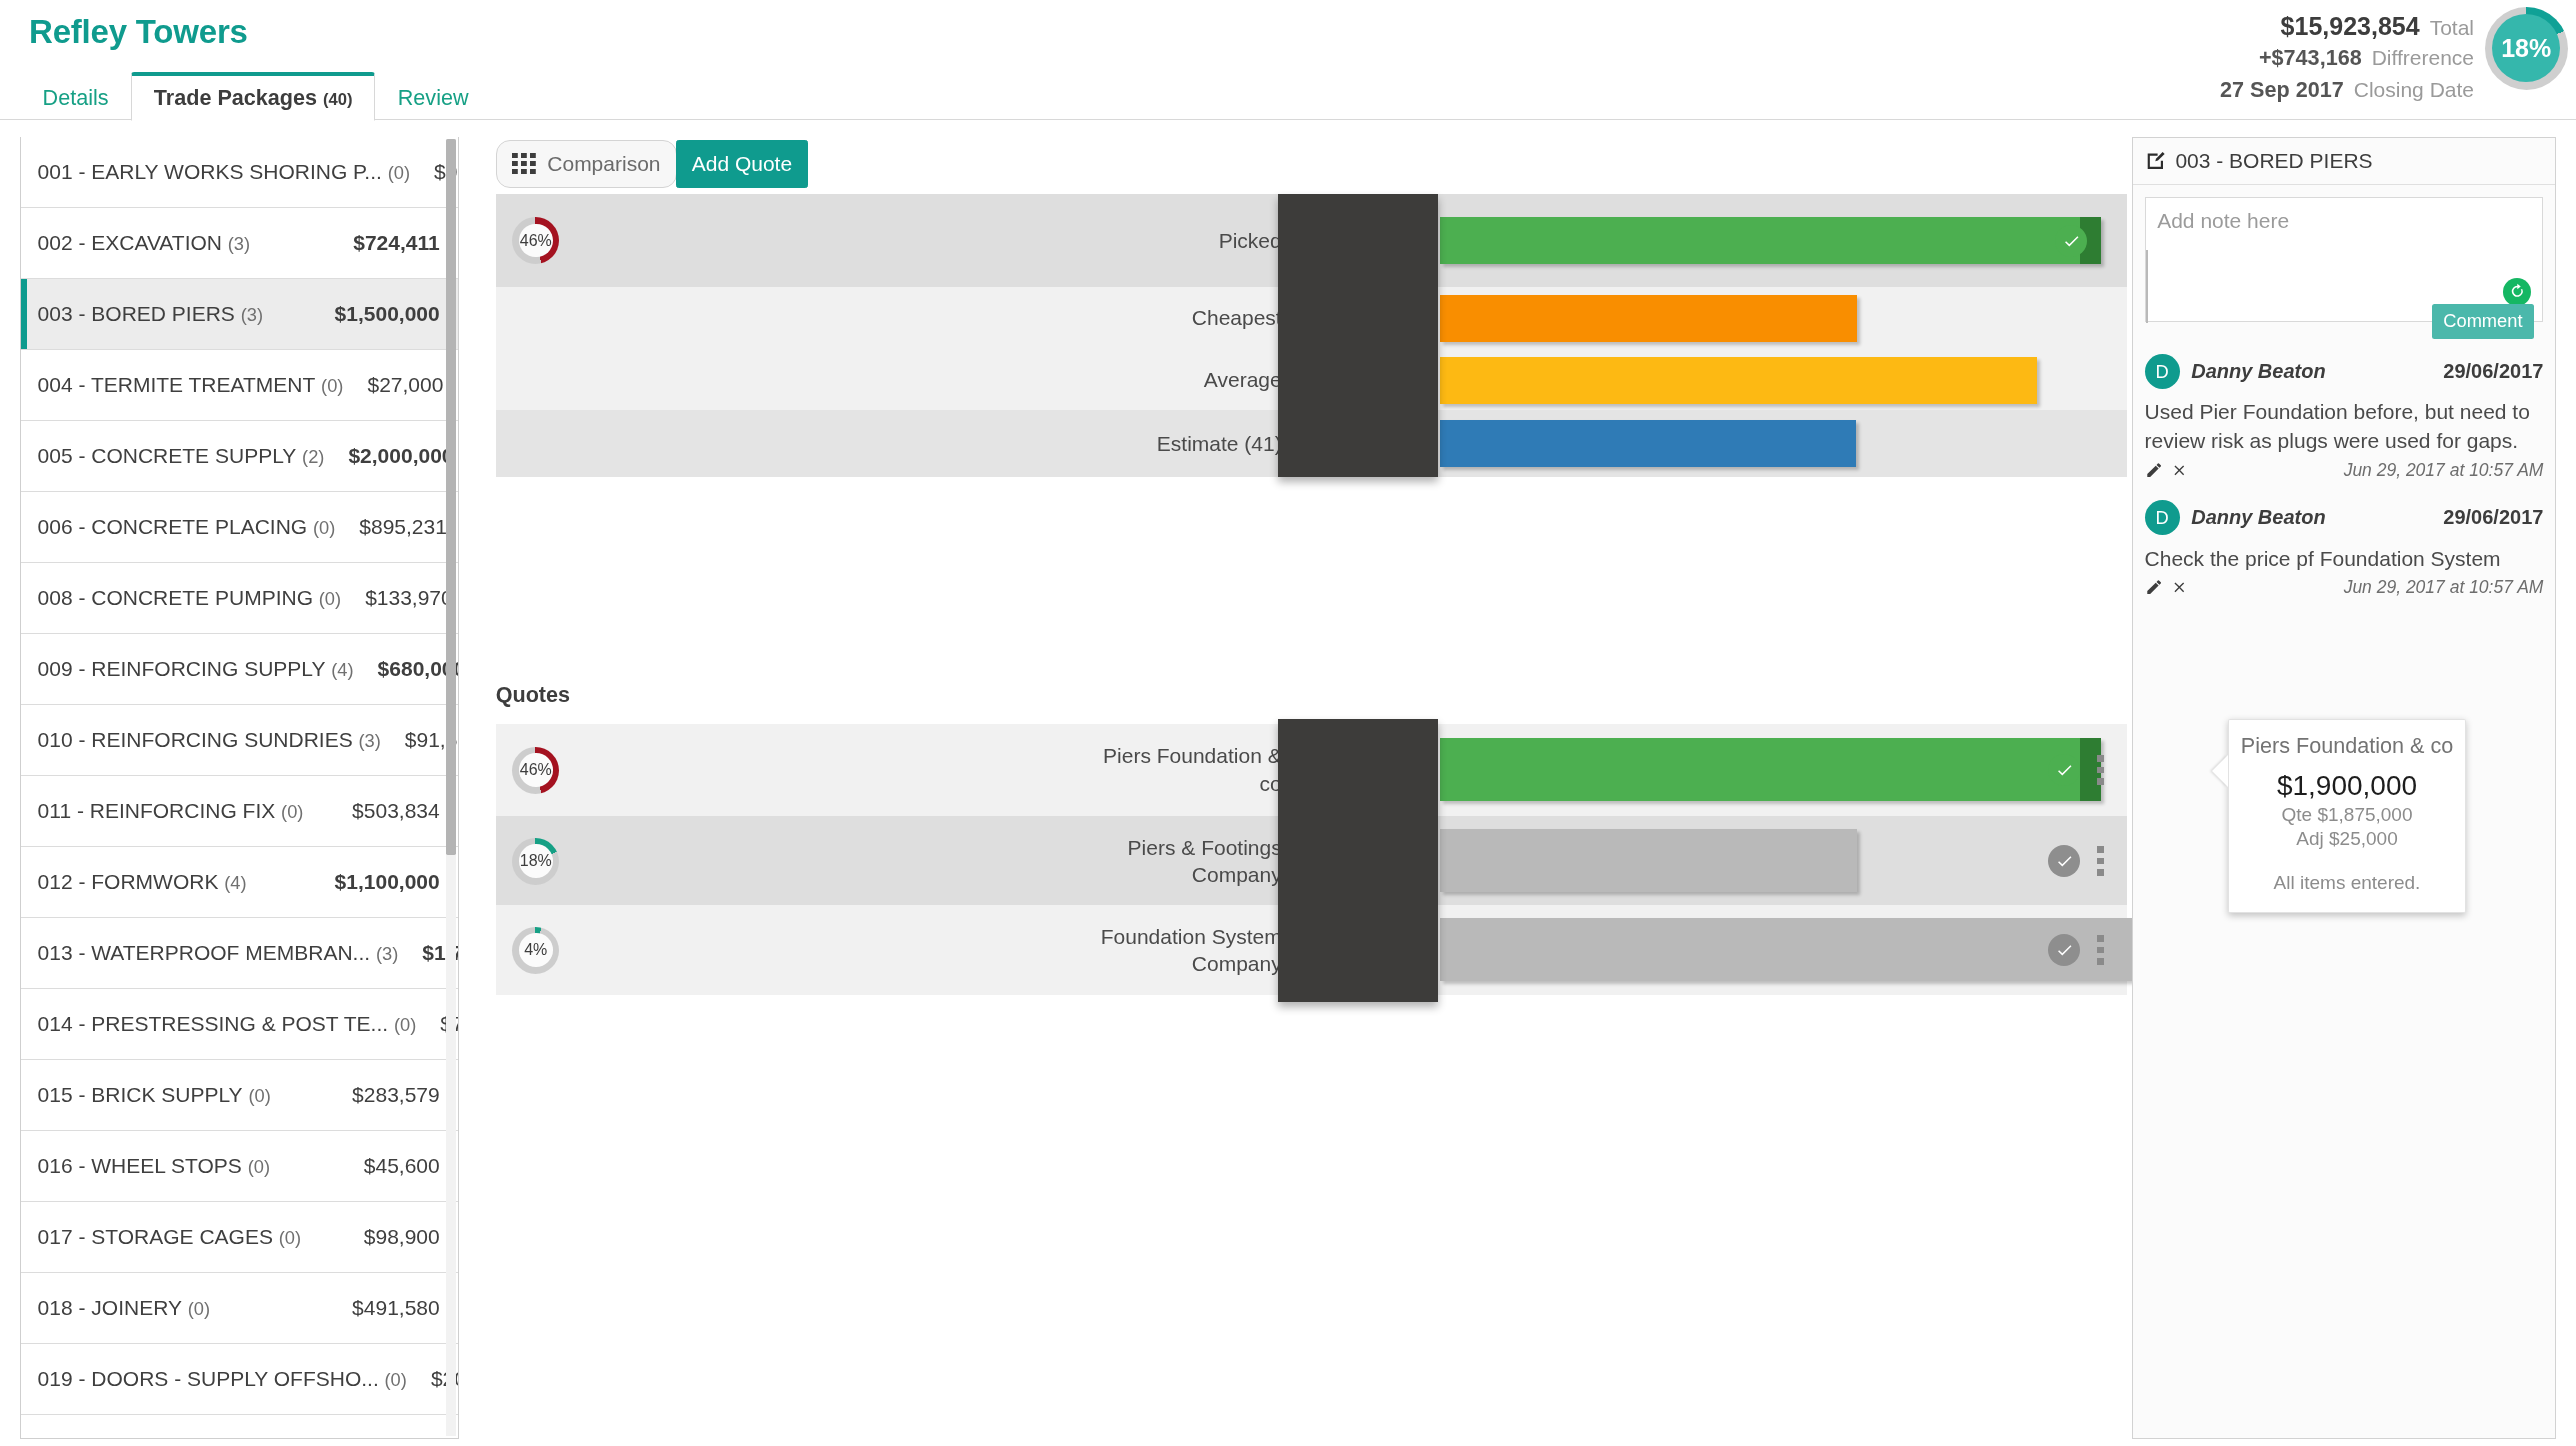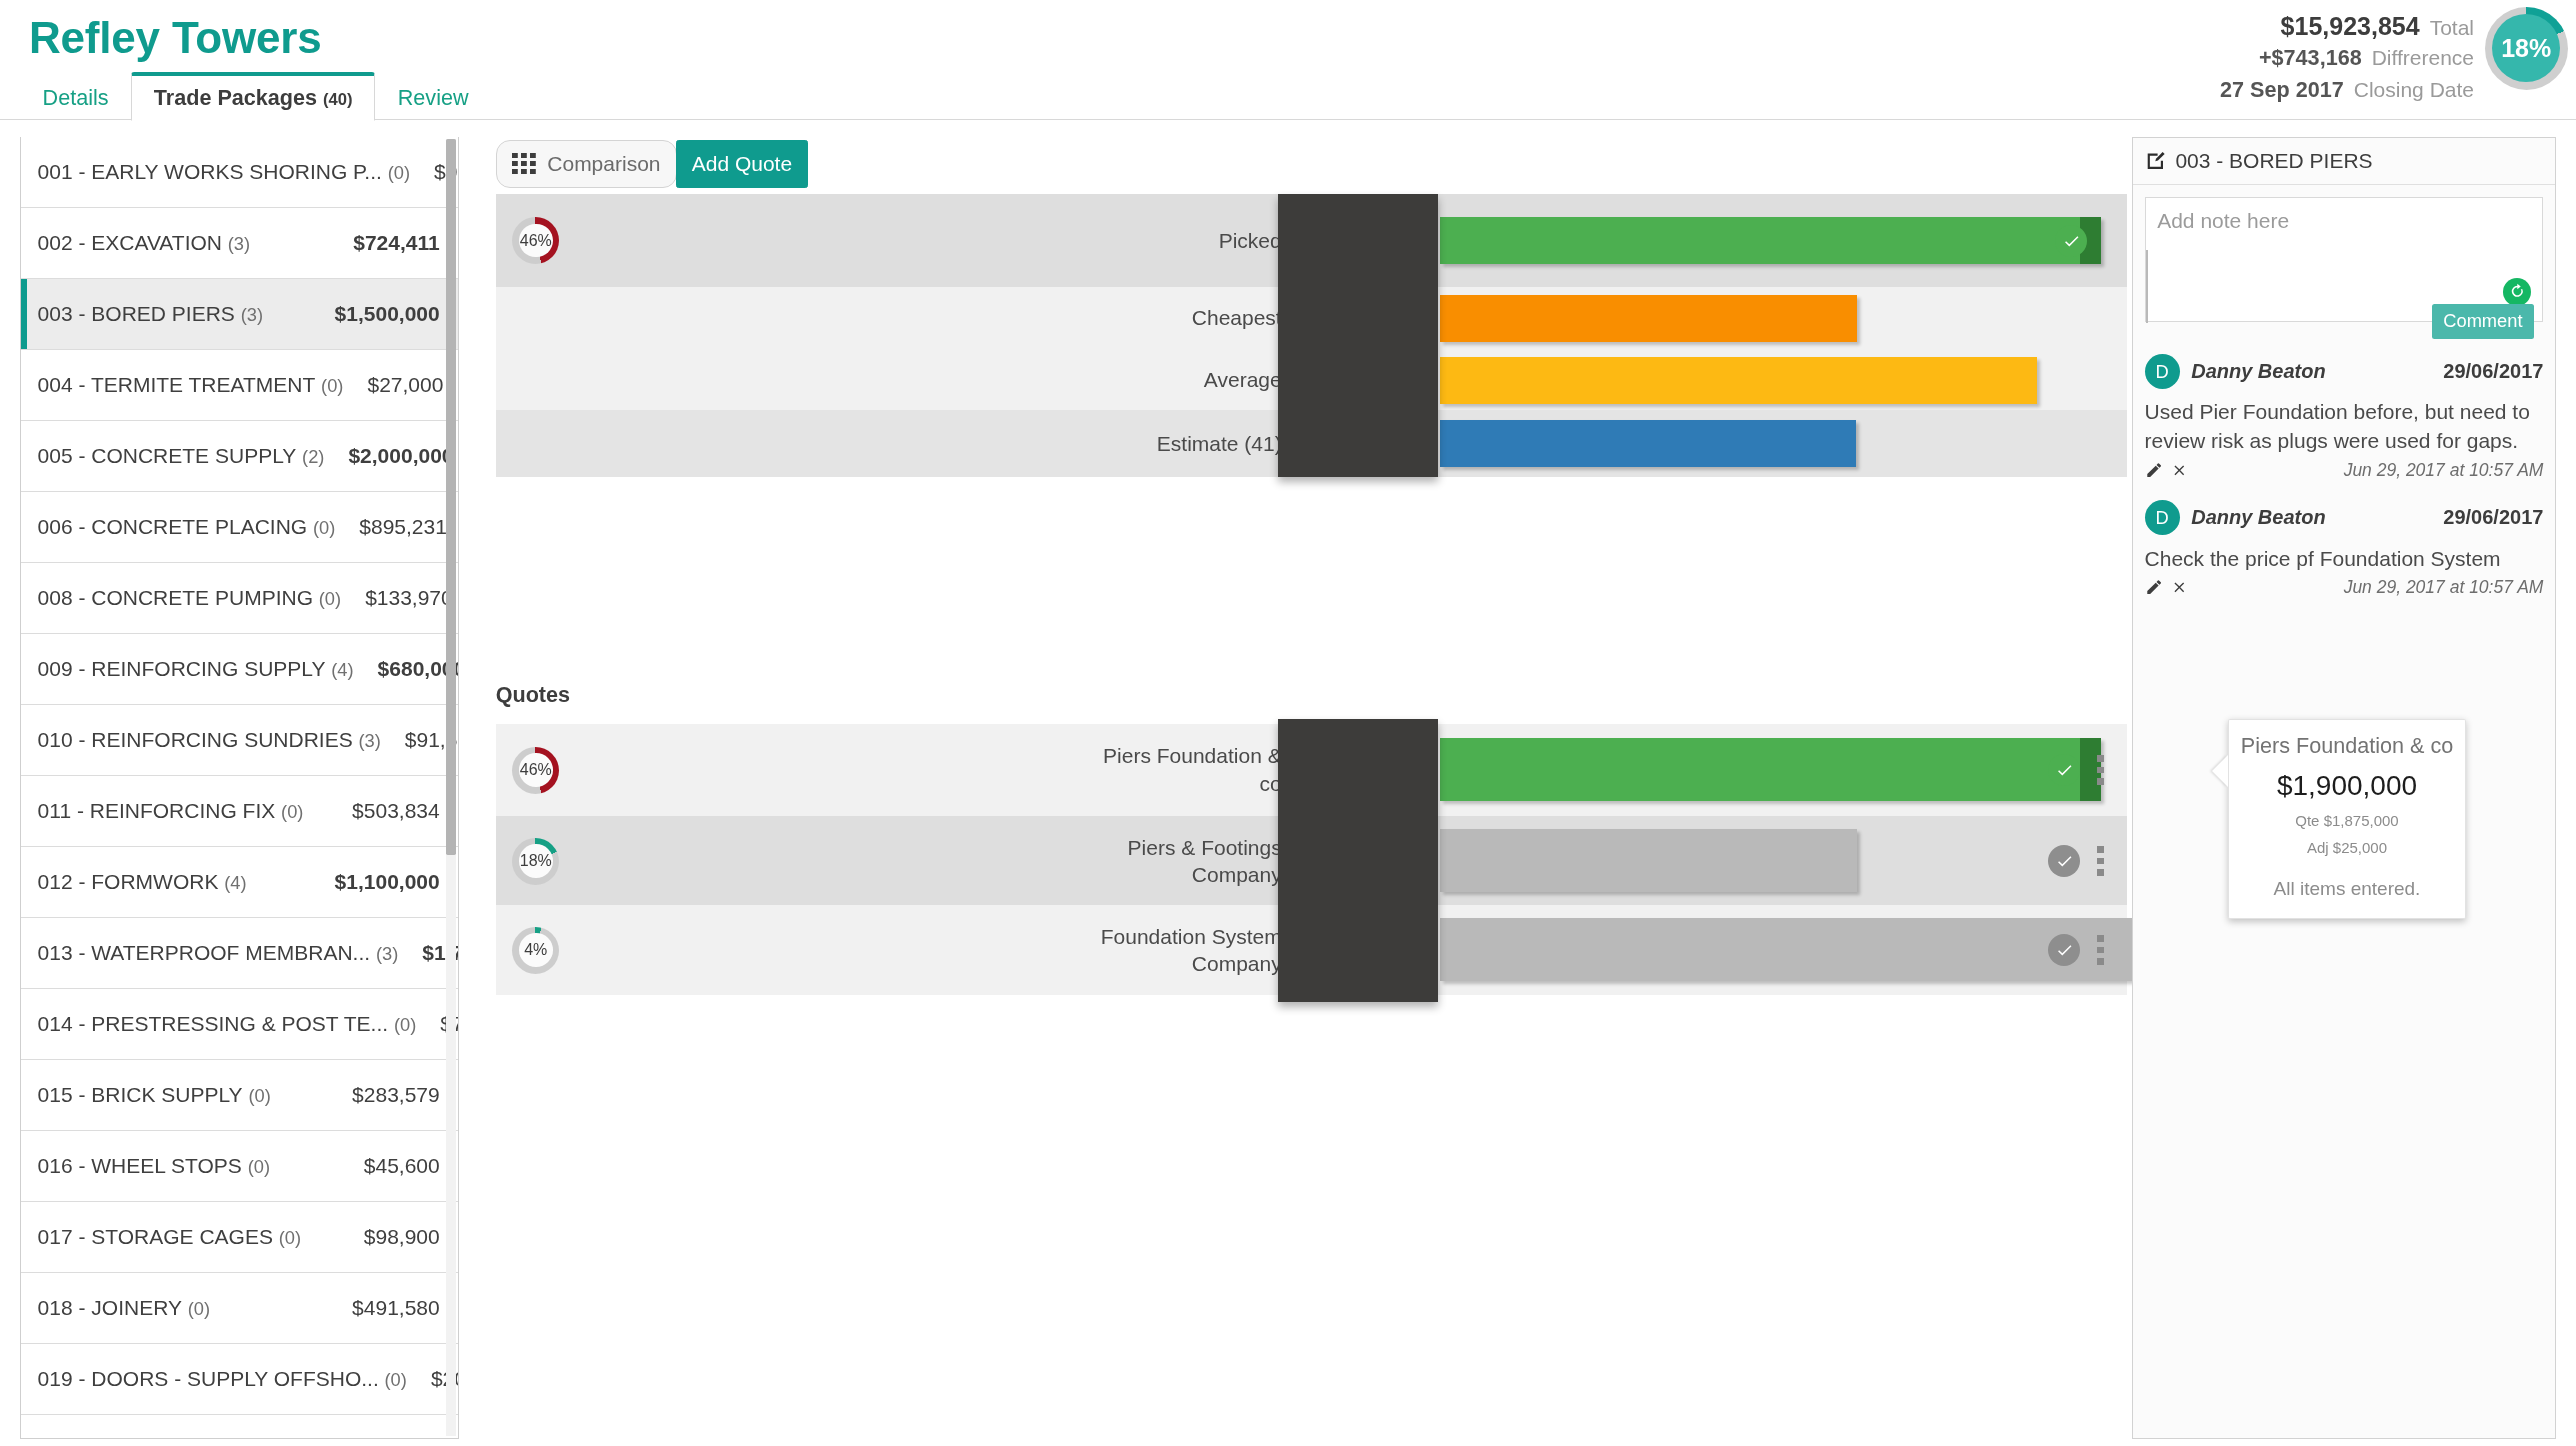--- a/index.html
+++ b/index.html
@@ -11,21 +11,21 @@
     font-family:"Liberation Sans", sans-serif;
     color:#444;
     overflow:hidden;
     position:relative;
   }
 
   
   #header { position:absolute; left:0; top:0; width:2576px; height:121px; background:#fff; }
   #project-title {
     position:absolute; left:29px; top:13.3px;
-    font-size:44px; font-weight:bold; color:#0f9b8e; letter-spacing:-0.2px;
+    font-size:33px; font-weight:bold; color:#0f9b8e; letter-spacing:-0.2px;
   }
   #tabs { position:absolute; left:20px; top:72px; height:48px; }
   .tab {
     display:inline-block; height:48px; line-height:47px;
     padding:0 21.6px; font-size:21.6px; color:#16a085;
     border:0.8px solid transparent; border-bottom:none;
     vertical-align:bottom; cursor:pointer;
   }
   .tab.active {
     background:#fff; color:#3d3d3d; font-weight:bold;
@@ -175,21 +175,21 @@
     padding:13.3px 8.3px 18.3px; text-align:center; z-index:30;
   }
   #tooltip::before {
     content:""; position:absolute; left:-16.6px; top:35px;
     border-top:16.6px solid transparent; border-bottom:16.6px solid transparent;
     border-right:16.6px solid #fff;
     filter:drop-shadow(-1.7px 0 0.8px rgba(0,0,0,0.12));
   }
   #tt-title { font-size:21.6px; color:#737373; white-space:nowrap; }
   #tt-amount { font-size:28px; color:#1d1d1d; margin-top:10.8px; }
-  #tt-qte, #tt-adj { font-size:15px; color:#8c8c8c; margin-top:10px; }
+  #tt-qte, #tt-adj { font-size:19px; color:#8c8c8c; margin-top:2px; }
   #tt-note { font-size:19px; color:#8c8c8c; margin-top:21.6px; }
 
   
   #rightpanel {
     position:absolute; left:2132px; top:137px; width:424px; height:1302px;
     border:0.8px solid #d2d2d2; background:#fbfbfb;
   }
   #rp-header {
     position:relative; height:47px; border-bottom:0.8px solid #e0e0e0;
     display:flex; align-items:center; padding:0 11.6px; background:#fbfbfb;

